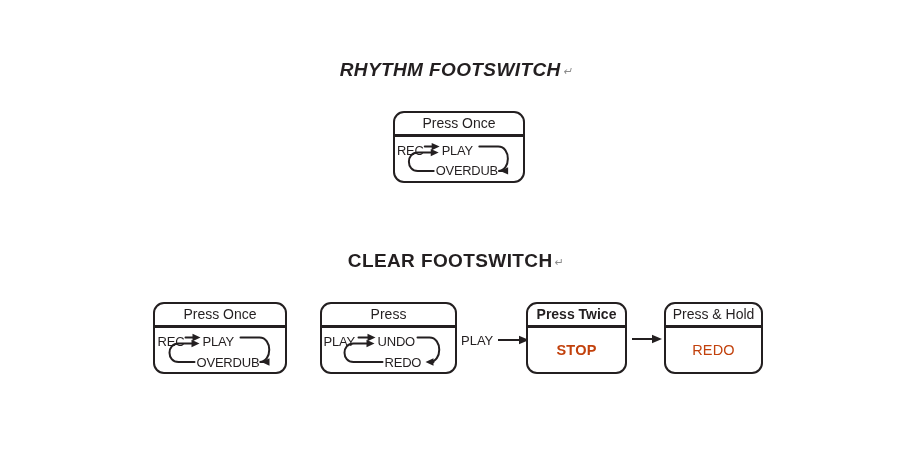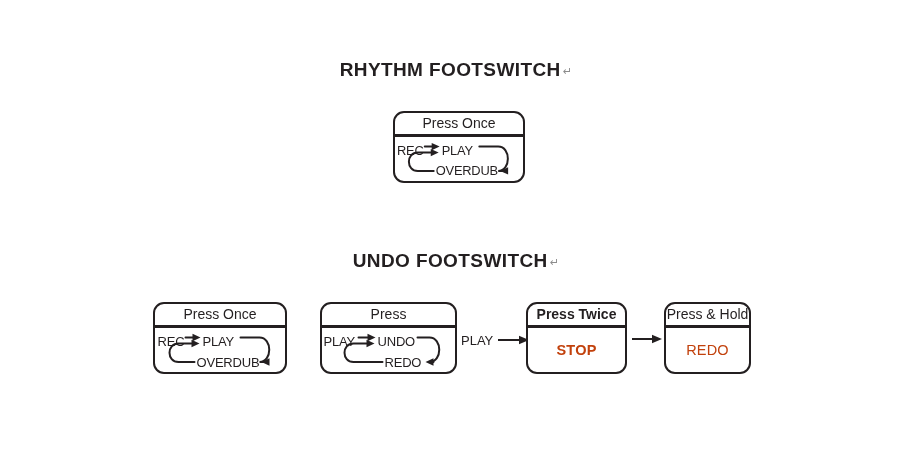--- a/index.html
+++ b/index.html
@@ -100,21 +100,21 @@
   .connector svg polygon { fill: #231f20; }
   .plain-arrow { position: absolute; }
   .plain-arrow svg line { stroke: #231f20; stroke-width: 2; }
   .plain-arrow svg polygon { fill: #231f20; }
 </style>
 </head>
 <body>
 
 <div id="stage">
 
-  <div class="section-title" style="top:58px;">
+  <div class="section-title" style="top:58px;font-style:italic;">
     <span>RHYTHM FOOTSWITCH</span><span class="return-mark">↵</span>
   </div>
 
   <div class="switch-box" style="left:393px; top:111px; width:132px;">
     <div class="box-header">Press Once</div>
     <div class="box-body">
       <svg class="cycle-svg" width="127" height="42" viewBox="0 0 128 42">
         <g>
           <line x1="30" y1="8.5" x2="38" y2="8.5"></line>
           <polygon points="45,8.5 37,4.8 37,12.2"></polygon>
@@ -128,21 +128,21 @@
           <polygon points="44,14.5 36,10.8 36,18.2"></polygon>
         </g>
         <text x="2" y="16.5">REC</text>
         <text x="47" y="16.5">PLAY</text>
         <text x="41" y="37.5">OVERDUB</text>
       </svg>
     </div>
   </div>
 
   <div class="section-title" style="top:249px;">
-    <span>UNDO FOOTSWITCH</span><span class="return-mark">↵</span>
+    <span>CLEAR FOOTSWITCH</span><span class="return-mark">↵</span>
   </div>
 
   <div class="switch-box" style="left:153px; top:302px; width:134px;">
     <div class="box-header">Press Once</div>
     <div class="box-body">
       <svg class="cycle-svg" width="129" height="42" viewBox="0 0 128 42">
         <g>
           <line x1="30" y1="8.5" x2="38" y2="8.5"></line>
           <polygon points="45,8.5 37,4.8 37,12.2"></polygon>
         </g>
@@ -197,18 +197,18 @@
     <div class="action-body">STOP</div>
   </div>
 
   <div class="plain-arrow" style="left:630px; top:331px;">
     <svg width="33" height="16" viewBox="0 0 33 16">
       <line x1="2" y1="8" x2="23" y2="8"></line>
       <polygon points="32,8 22,3.8 22,12.2"></polygon>
     </svg>
   </div>
 
-  <div class="switch-box" style="left:664px; top:302px; width:87px;">
+  <div class="switch-box" style="left:664px; top:302px; width:99px;">
     <div class="box-header">Press &amp; Hold</div>
     <div class="action-body">REDO</div>
   </div>
 
 </div>
 
 </body></html>

